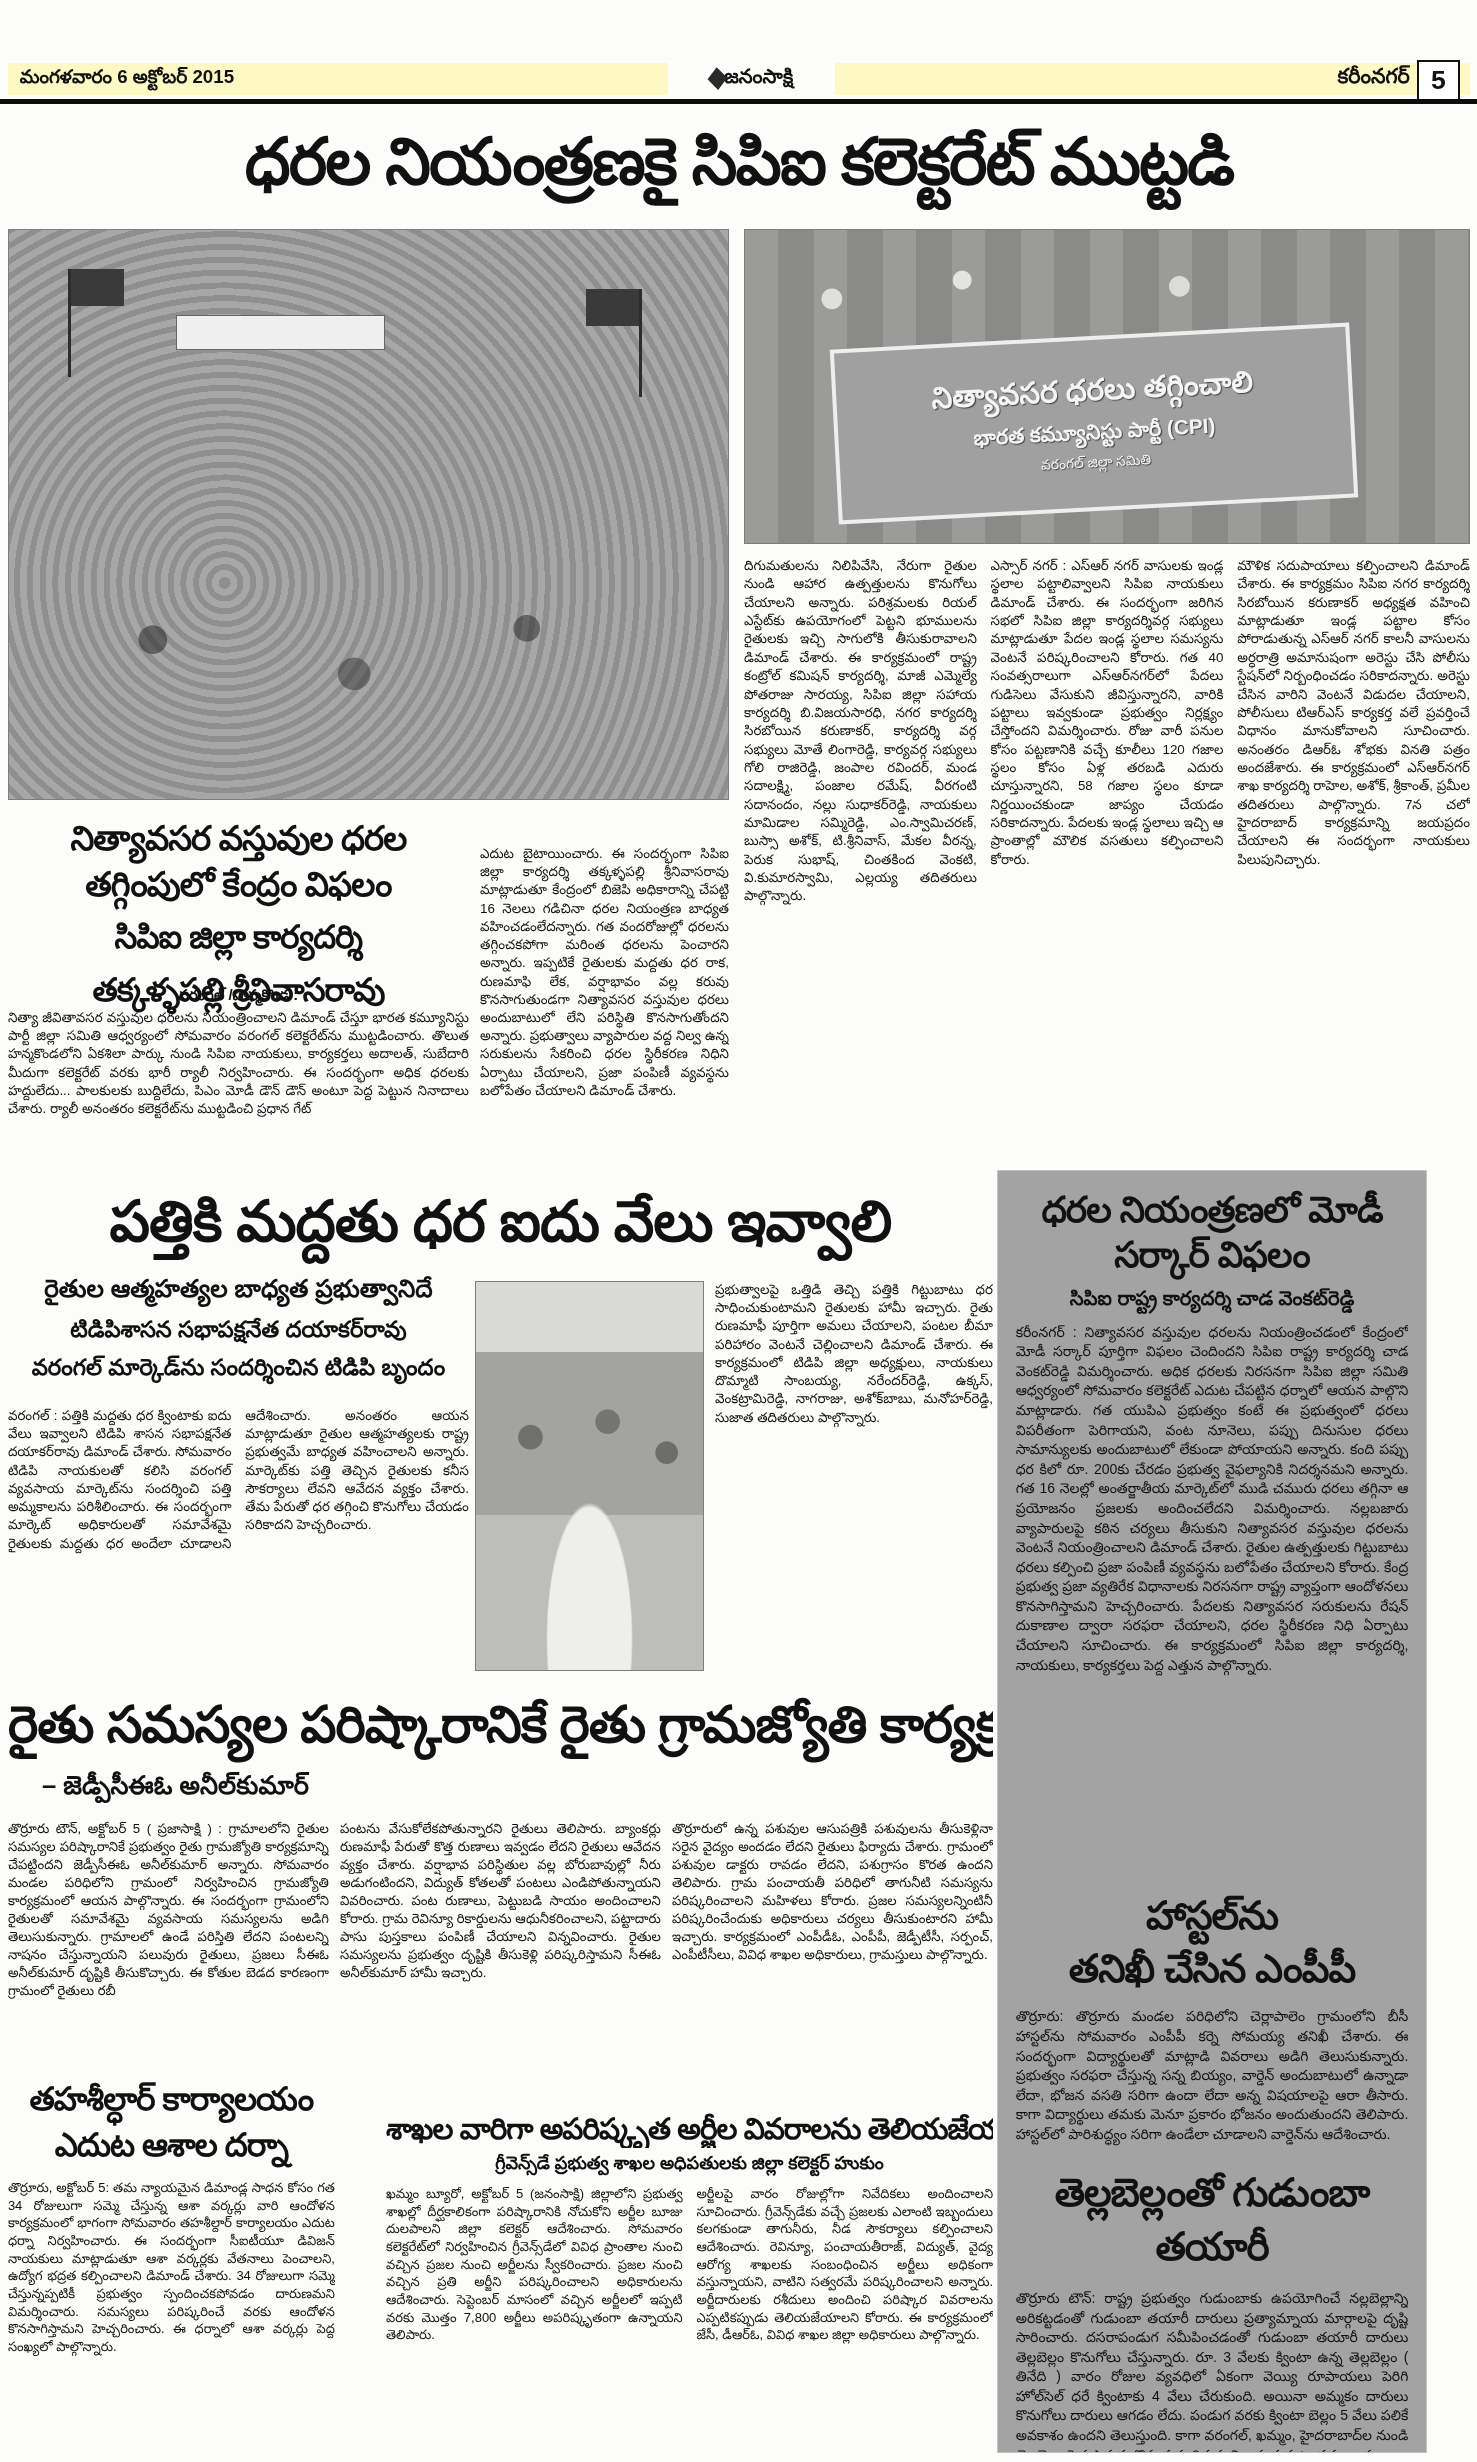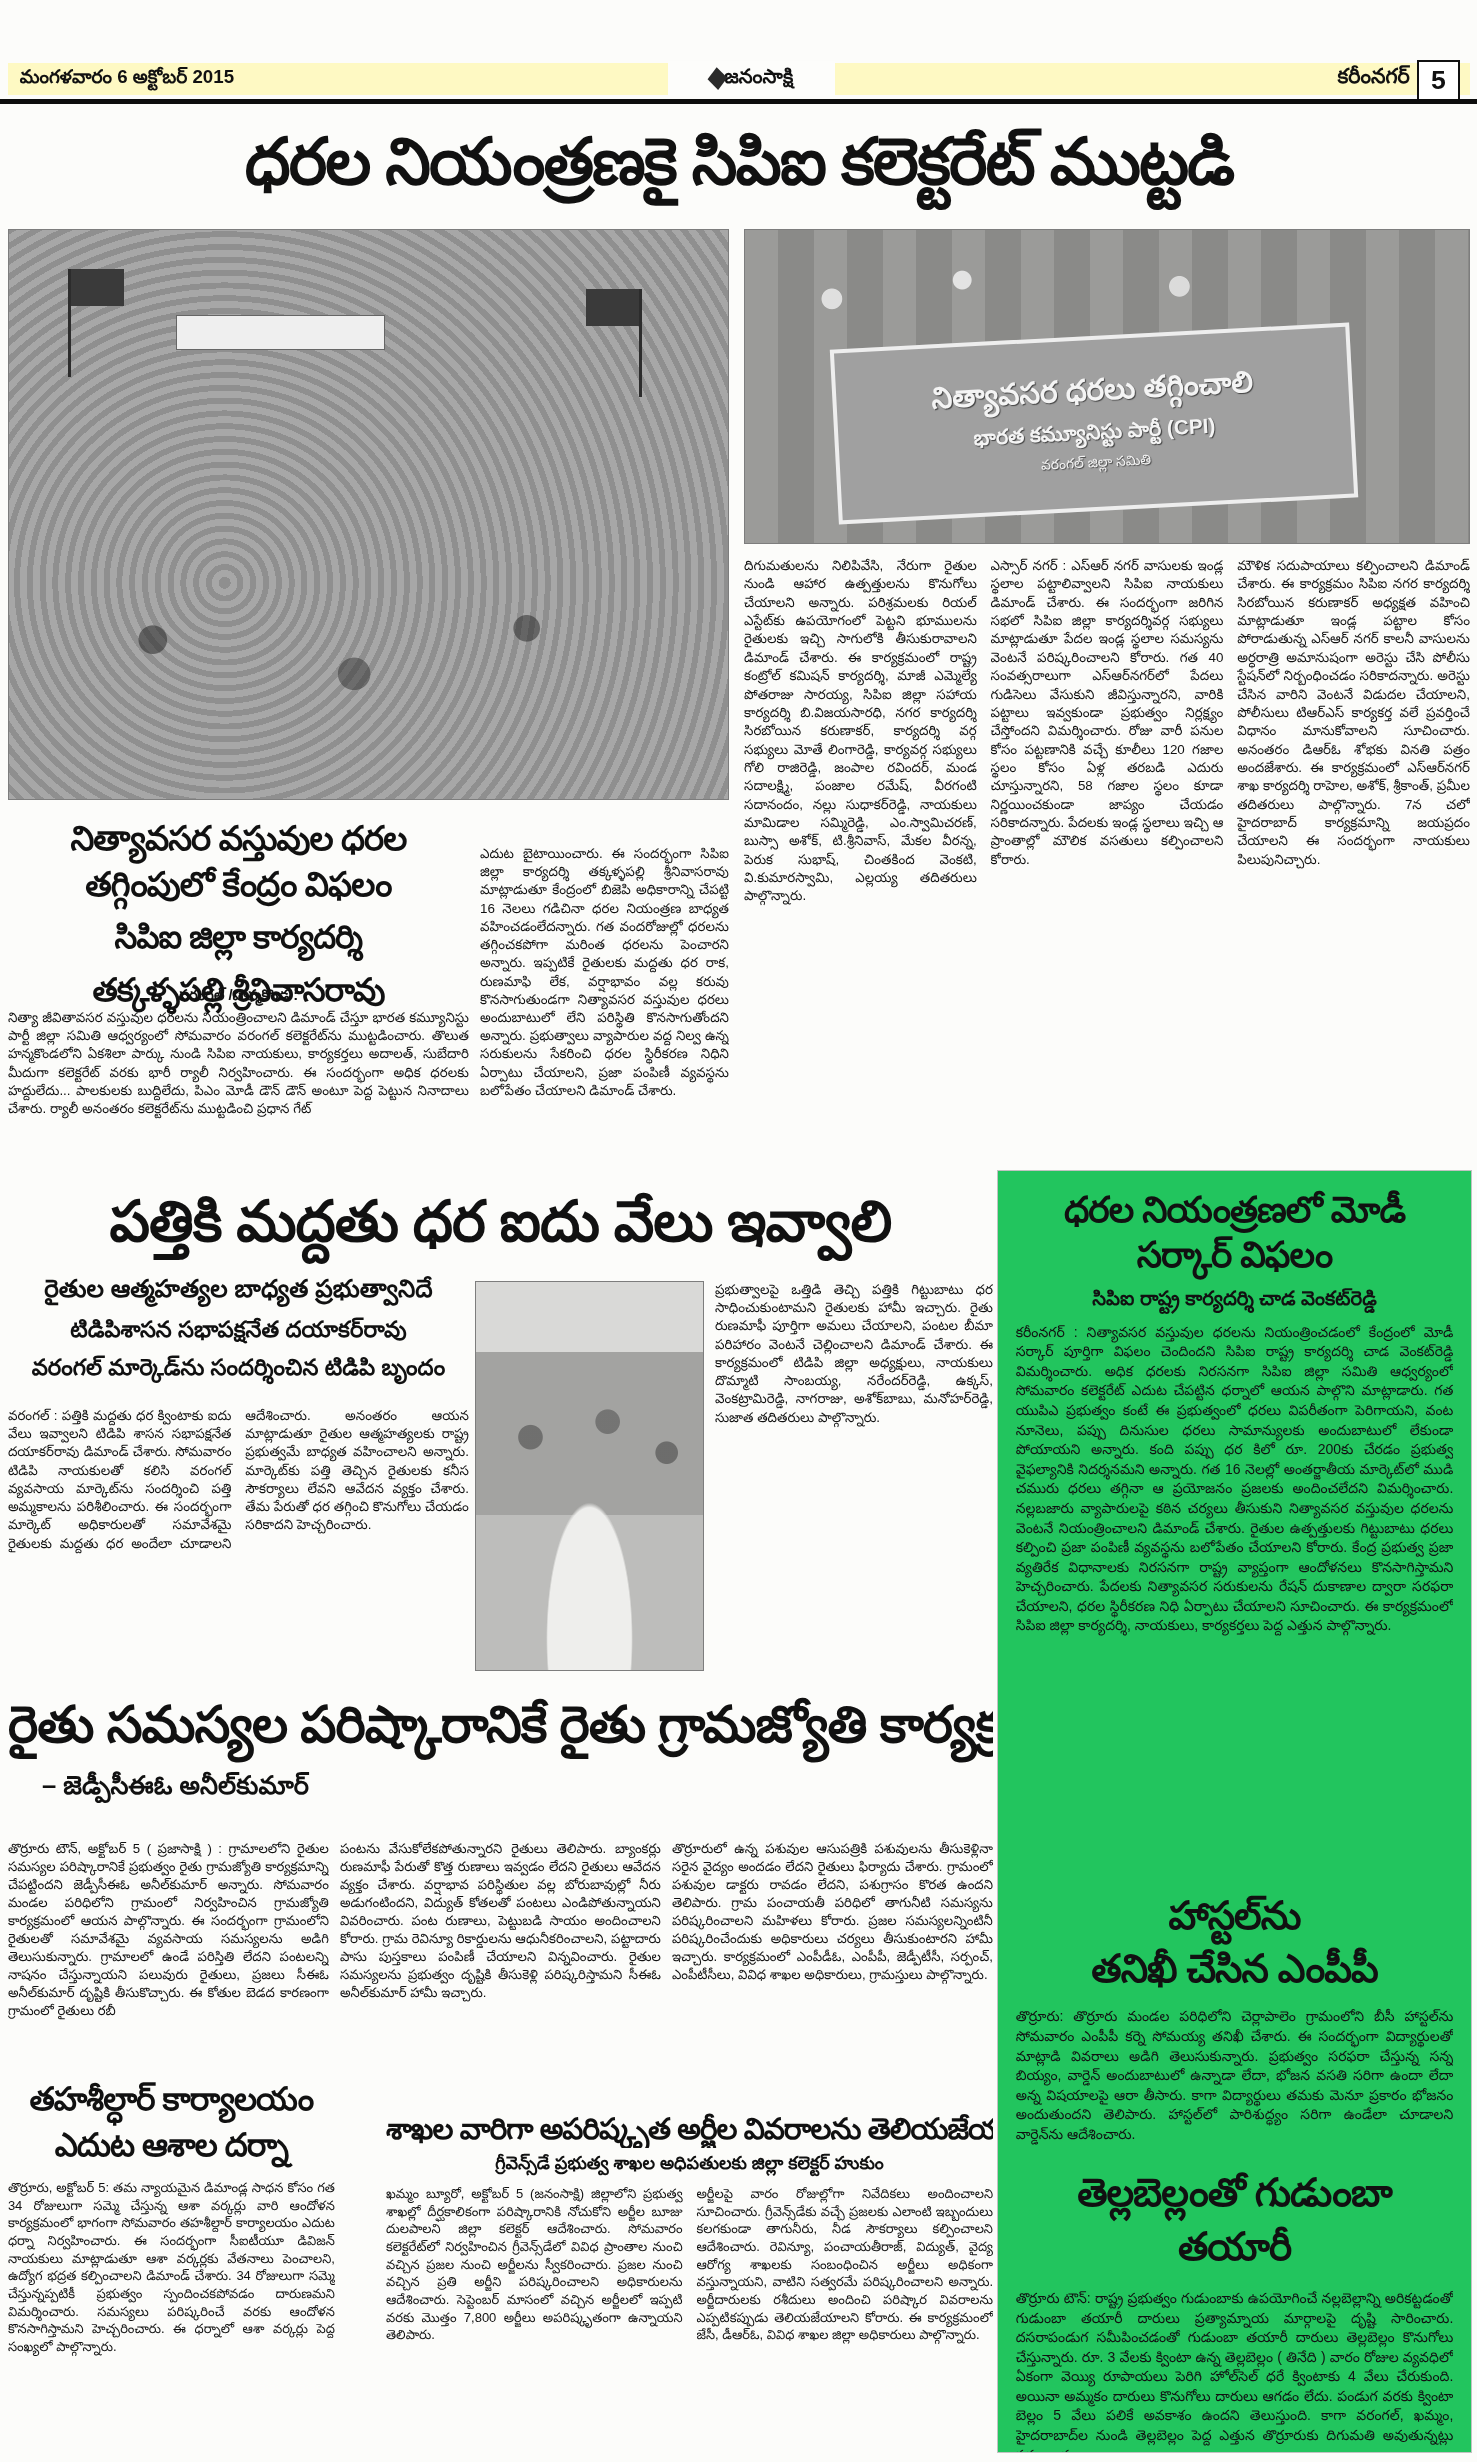--- a/index.html
+++ b/index.html
@@ -64,30 +64,30 @@
   #lead-left .dl{text-align:center;font-weight:bold;font-size:14.8px;margin-bottom:2px;}
   .h-2{font-weight:bold;text-align:center;letter-spacing:-1px;white-space:nowrap;overflow:hidden;}
   #cotton-head{top:1176px;left:7.9px;width:985px;font-size:57px;line-height:91px;height:91px;}
   #cotton-subs{top:1268px;left:7.9px;width:461px;font-weight:bold;text-align:center;}
   #cotton-subs .s1{font-size:24.6px;line-height:1.7;}
   #cotton-subs .s2{font-size:22.7px;line-height:1.7;}
   #cotton-left{top:1407px;left:7.9px;width:461px;height:258px;column-count:2;column-gap:13.8px;}
   #cotton-right{top:1281px;left:715px;width:278px;height:390px;}
   #gram-head{top:1681px;left:7.9px;width:985px;font-size:51px;line-height:87px;height:87px;}
   #gram-byline{top:1771px;left:7.9px;width:335px;font-size:25.6px;font-weight:bold;text-align:center;}
-  #gram-cols{top:1820px;left:7.9px;width:985px;height:244px;display:flex;gap:11px;margin-top:20px;}
+  #gram-cols{top:1820px;left:7.9px;width:985px;height:244px;display:flex;gap:11px;}
   #gram-cols .col{flex:1;overflow:hidden;font-size:13.2px;line-height:1.36;text-align:justify;}
   #asha-head{top:2077px;left:7.9px;width:327px;font-size:32.5px;line-height:1.4;font-weight:bold;text-align:center;letter-spacing:-1px;}
   #asha-body{top:2179px;left:7.9px;width:327px;height:272px;font-size:13px;}
   #griev-head{top:2110px;left:386px;width:607px;font-size:29.6px;line-height:1.3;font-weight:bold;text-align:center;letter-spacing:-1px;white-space:nowrap;overflow:hidden;}
   #griev-sub{top:2153px;left:386px;width:607px;font-size:17.7px;font-weight:bold;text-align:center;}
   #griev-cols{top:2185px;left:386px;width:607px;height:266px;display:flex;gap:13.8px;}
   #griev-cols .col{flex:1;overflow:hidden;font-size:13px;line-height:1.36;text-align:justify;}
   
-  #right-panel{top:1170px;left:997px;width:475px;height:1283px;background:#22c55e;border:1px solid #c2c2c2;
+  #right-panel{top:1170px;left:997px;width:430px;height:1283px;background:#a3a3a3;border:1px solid #c2c2c2;
                padding:15.8px 17.7px;overflow:hidden;}
   #modi-head{font-size:36px;font-weight:bold;text-align:center;letter-spacing:-1px;line-height:1.25;}
   #modi-sub{font-size:19.7px;font-weight:bold;text-align:center;margin:9.9px 0 7.9px 0;}
   #modi-body{font-size:14px;line-height:1.4;text-align:justify;height:548px;overflow:hidden;}
   #hostel-head{font-size:39px;font-weight:bold;text-align:center;line-height:1.35;margin-top:19.7px;letter-spacing:-1px;}
   #hostel-body{font-size:14px;line-height:1.4;text-align:justify;height:146px;overflow:hidden;margin-top:11.8px;}
   #gudumba-head{font-size:39px;font-weight:bold;text-align:center;margin-top:17.7px;letter-spacing:-1px;}
   #gudumba-body{font-size:14px;line-height:1.4;text-align:justify;height:252px;overflow:hidden;margin-top:9.9px;}
 </style>
 </head>

